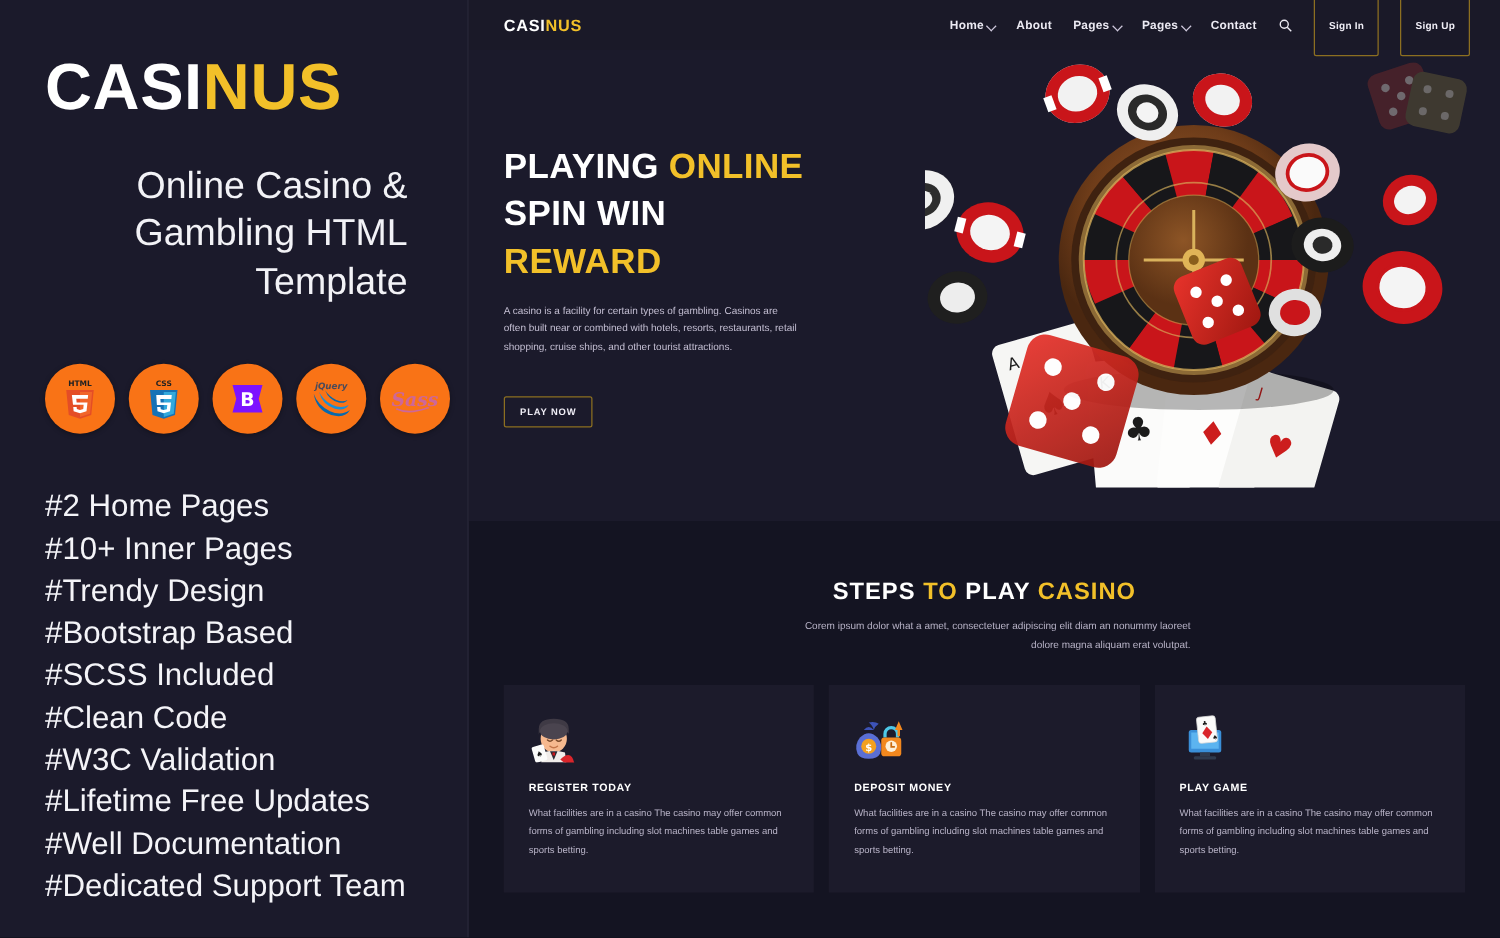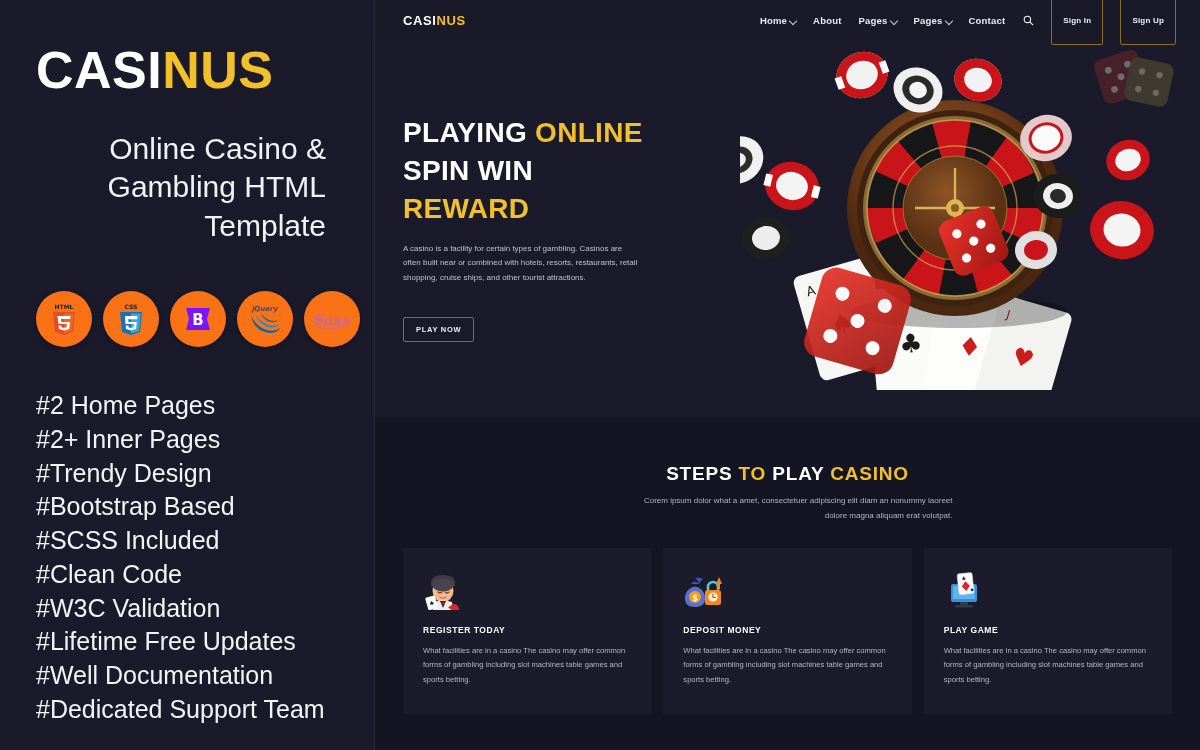--- a/index.html
+++ b/index.html
@@ -311,21 +311,21 @@
         <svg width="38" height="28" viewBox="0 0 38 28">
           <text x="19" y="20" font-size="15" font-style="italic" font-weight="700" fill="#cd6799" text-anchor="middle" font-family="DejaVu Serif, serif">Sass</text>
           <path d="M4 22 Q14 27 30 21" stroke="#cd6799" stroke-width="1.4" fill="none"></path>
         </svg>
       </div>
 
     </div>
 
     <div class="feature-list">
       <div class="feature-item">#2 Home Pages</div>
-      <div class="feature-item">#2+ Inner Pages</div>
+      <div class="feature-item">#10+ Inner Pages</div>
       <div class="feature-item">#Trendy Design</div>
       <div class="feature-item">#Bootstrap Based</div>
       <div class="feature-item">#SCSS Included</div>
       <div class="feature-item">#Clean Code</div>
       <div class="feature-item">#W3C Validation</div>
       <div class="feature-item">#Lifetime Free Updates</div>
       <div class="feature-item">#Well Documentation</div>
       <div class="feature-item">#Dedicated Support Team</div>
     </div>
 

